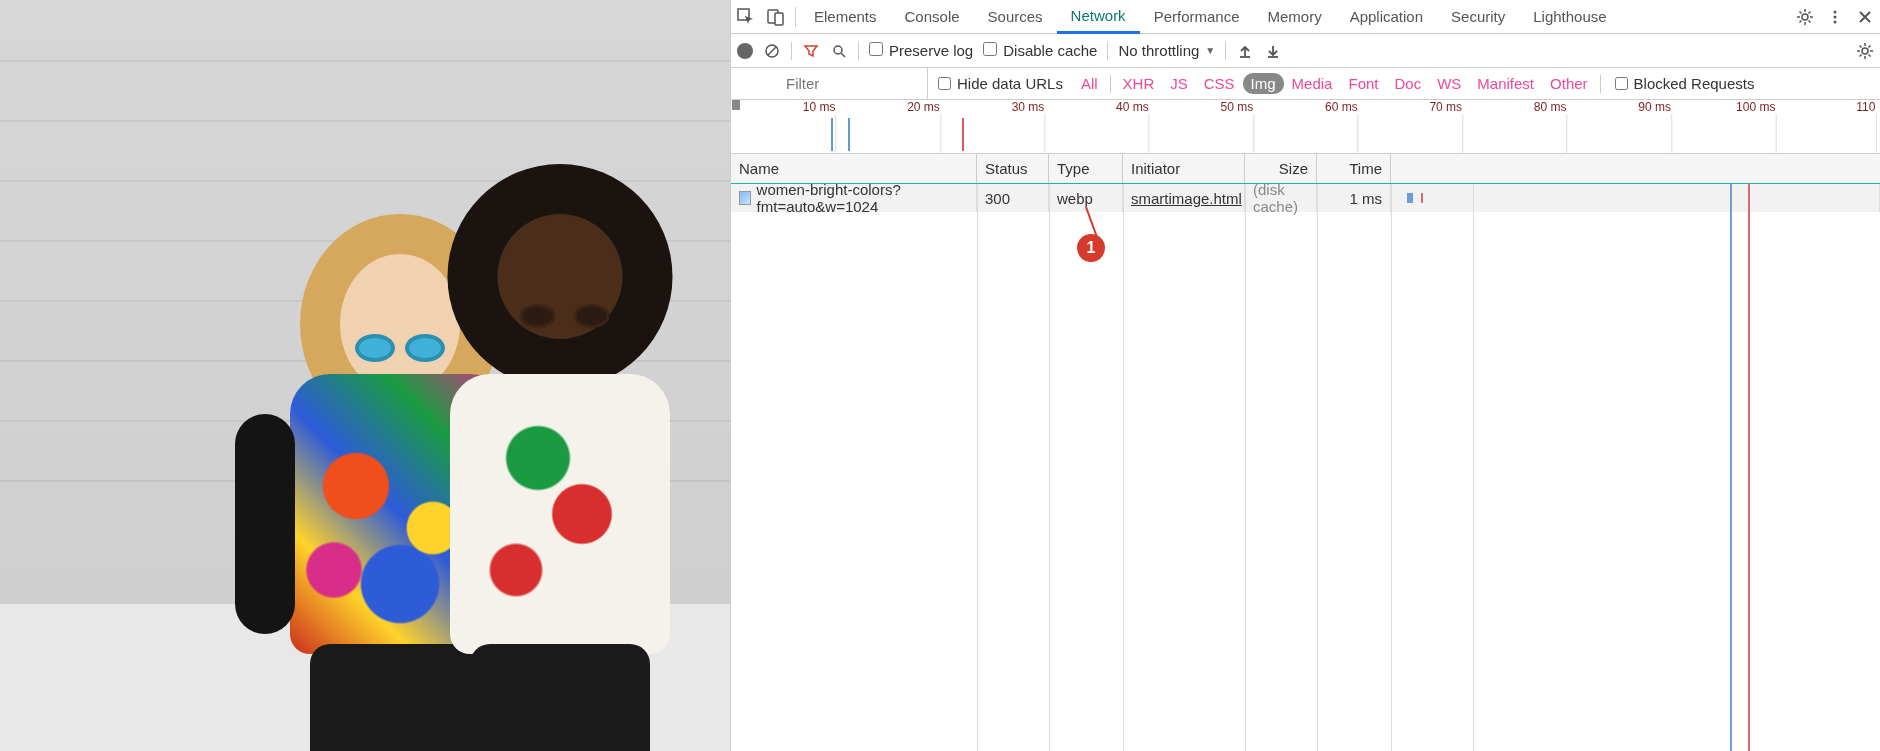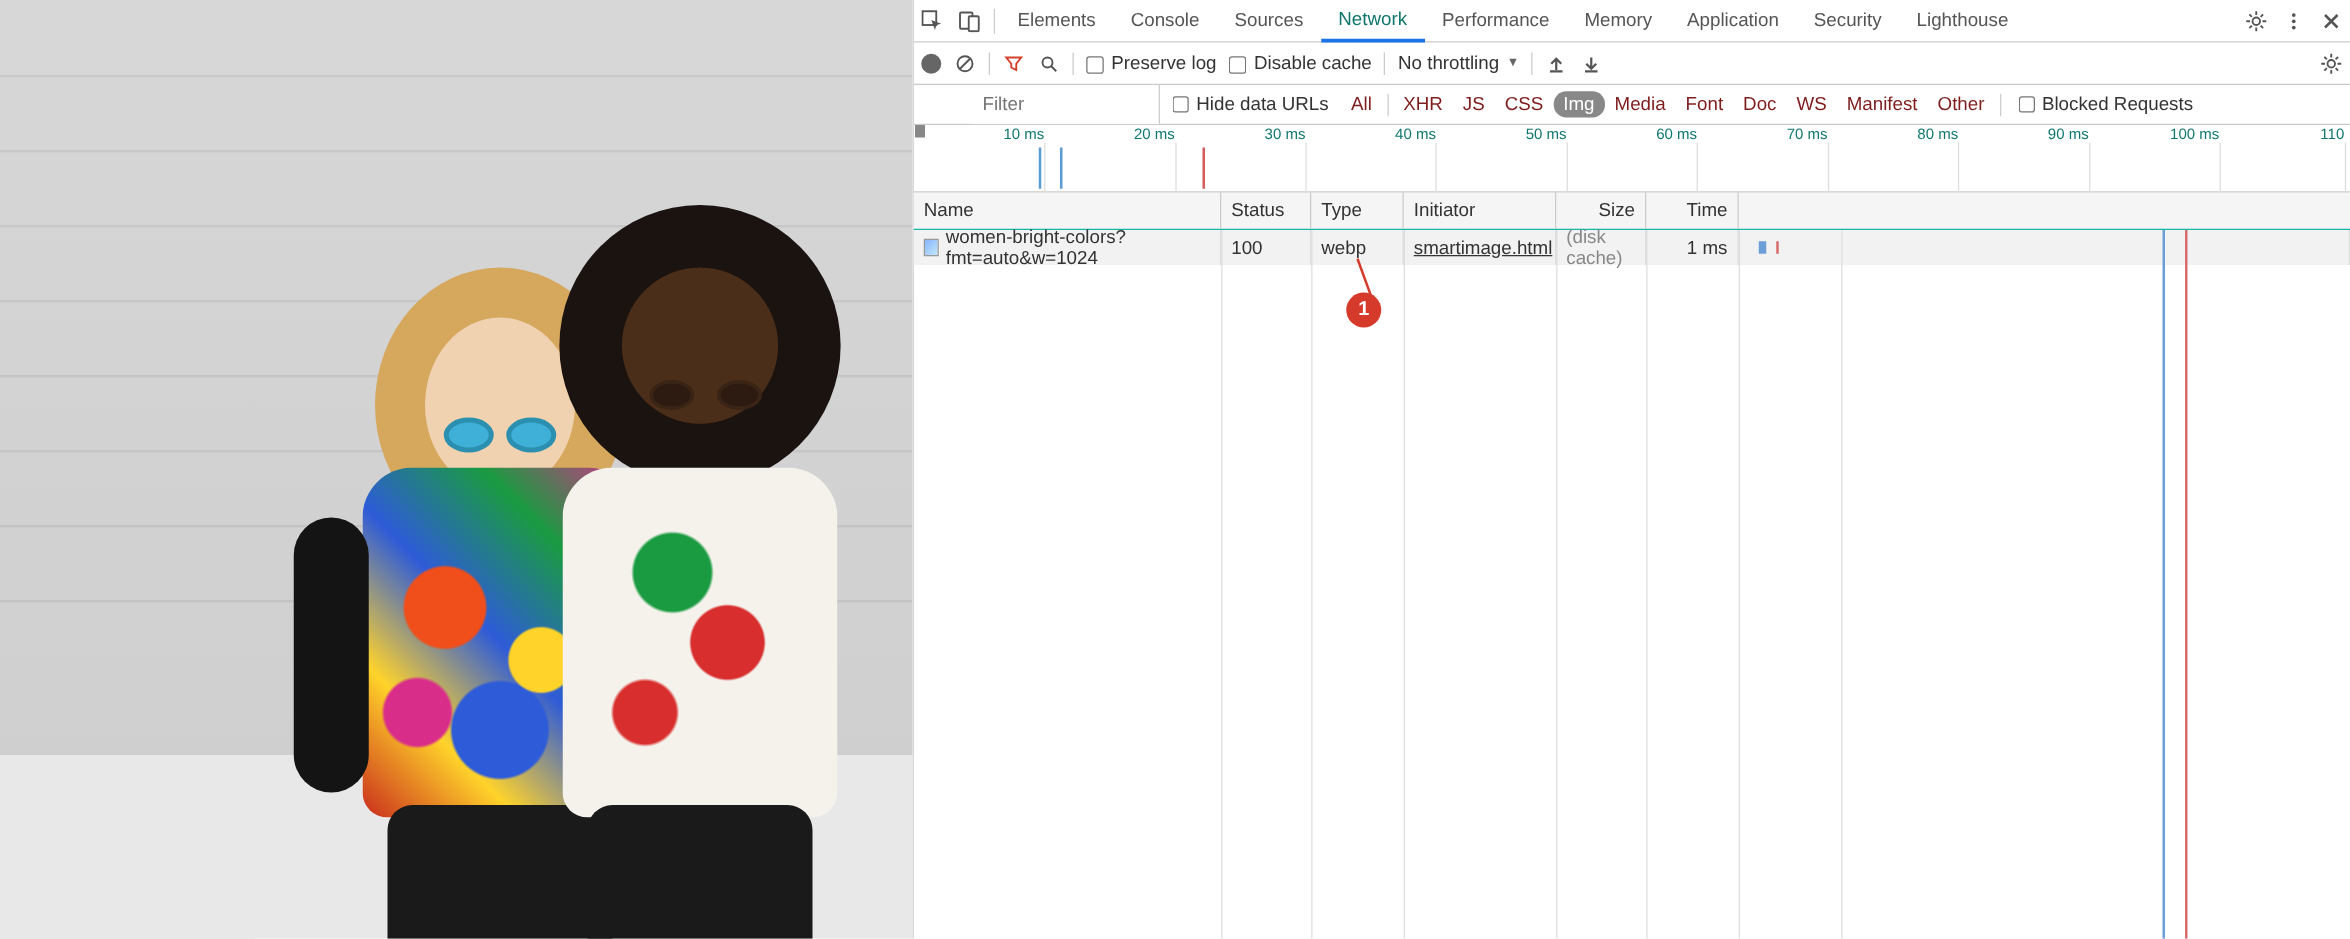--- a/index.html
+++ b/index.html
@@ -30,35 +30,35 @@
 .dt-tabs .icon-btn { width:30px; height:30px; display:flex; align-items:center; justify-content:center; cursor:pointer; }
 .dt-tabs .sep { width:1px; height:20px; background:#ccc; margin:0 4px; }
 .dt-tabs .tab { padding:0 14px; height:100%; display:flex; align-items:center; cursor:pointer; color:#555; }
 .dt-tabs .tab.active { color:#0f766e; border-bottom:3px solid #1a73e8; margin-bottom:-1px; font-weight:400; }
 .dt-tabs .spacer { flex:1; }
 
 .dt-subbar { display:flex; align-items:center; height:34px; border-bottom:1px solid #ccc; padding:0 6px; gap:10px; }
 .dt-subbar .dot { width:16px; height:16px; border-radius:50%; background:#666; }
 .dt-subbar .clear-icon,.dt-subbar .funnel,.dt-subbar .mag,.dt-subbar .up,.dt-subbar .down { width:18px; height:18px; display:flex; align-items:center; justify-content:center; cursor:pointer; }
 .dt-subbar .vline { width:1px; height:18px; background:#ccc; }
-.dt-subbar label { display:flex; align-items:flex-end; gap:6px; color:#333; cursor:pointer; }
+.dt-subbar label { display:flex; align-items:flex-start; gap:6px; color:#333; cursor:pointer; }
 .dt-subbar input[type=checkbox] { width:14px; height:14px; }
 .dt-subbar .throttle { display:flex; align-items:center; gap:6px; color:#333; }
 .dt-subbar .tri { font-size:10px; color:#666; }
 
 .dt-filterbar { display:flex; align-items:center; height:32px; border-bottom:1px solid #ccc; }
 .dt-filterbar input[type=text] { width:150px; height:100%; border:none; outline:none; padding:0 8px; font-size:15px; border-right:1px solid #ccc;margin-left:47px; }
 .dt-filterbar .chk { display:flex; align-items:center; gap:6px; padding:0 10px; }
-.dt-filterbar .ftype { padding:0 8px; cursor:pointer; color:#7f1d1d; }
+.dt-filterbar .ftype { padding:0 8px; cursor:pointer; color:#ec4899; }
 .dt-filterbar .ftype.active { background:#888; color:#fff; border-radius:10px; padding:2px 8px; }
 .dt-filterbar .vline2 { width:1px; height:18px; background:#ccc; margin:0 4px; }
 
 .timeline { height:54px; border-bottom:1px solid #ccc; position:relative; }
 .timeline .axis { position:relative; height:18px; }
-.timeline .tick { position:absolute; top:0; font-size:12px; color:#0f766e; transform:translateX(-100%); }
+.timeline .tick { position:absolute; top:0; font-size:12px; color:#7f1d1d; transform:translateX(-100%); }
 .timeline .tick::after { content:""; position:absolute; left:100%; top:14px; width:1px; height:40px; background:#ddd; }
 .timeline .marker-blue { position:absolute; top:18px; width:2px; height:33px; background:#5b9bd5; }
 .timeline .marker-red { position:absolute; top:18px; width:2px; height:33px; background:#d85b5b; }
 .timeline .handle { position:absolute; top:0; width:8px; height:10px; background:#888; }
 
 .grid-head { display:flex; height:30px; border-bottom:1px solid #14b8a6; background:#f5f5f5; }
 .grid-head > div { border-right:1px solid #ccc; padding:0 8px; display:flex; align-items:center; font-size:15px; color:#333; }
 .grid-body { flex:1; position:relative; }
 .grid-row { display:flex; height:28px; align-items:center; background:#f2f2f2; }
 .grid-row > div { border-right:1px solid #ddd; padding:0 8px; height:100%; display:flex; align-items:center; font-size:15px; }
@@ -273,21 +273,21 @@
     <div class="col-size">Size</div>
     <div class="col-time">Time</div>
   </div>
 
   <div class="grid-body">
     <div class="grid-row">
       <div class="col-name">
           <span class="file-icon"></span>
           <span>women-bright-colors?fmt=auto&amp;w=1024</span>
         </div>
-      <div class="col-status">100</div>
+      <div class="col-status">300</div>
       <div class="col-type">webp</div>
       <div class="col-init">
           <span class="init-link">smartimage.html</span>
         </div>
       <div class="col-size">
           <span class="size-cache">(disk cache)</span>
         </div>
       <div class="col-time">1 ms</div>
       <div class="col-wf">
         <div class="wf-bar wf-b1"></div>

